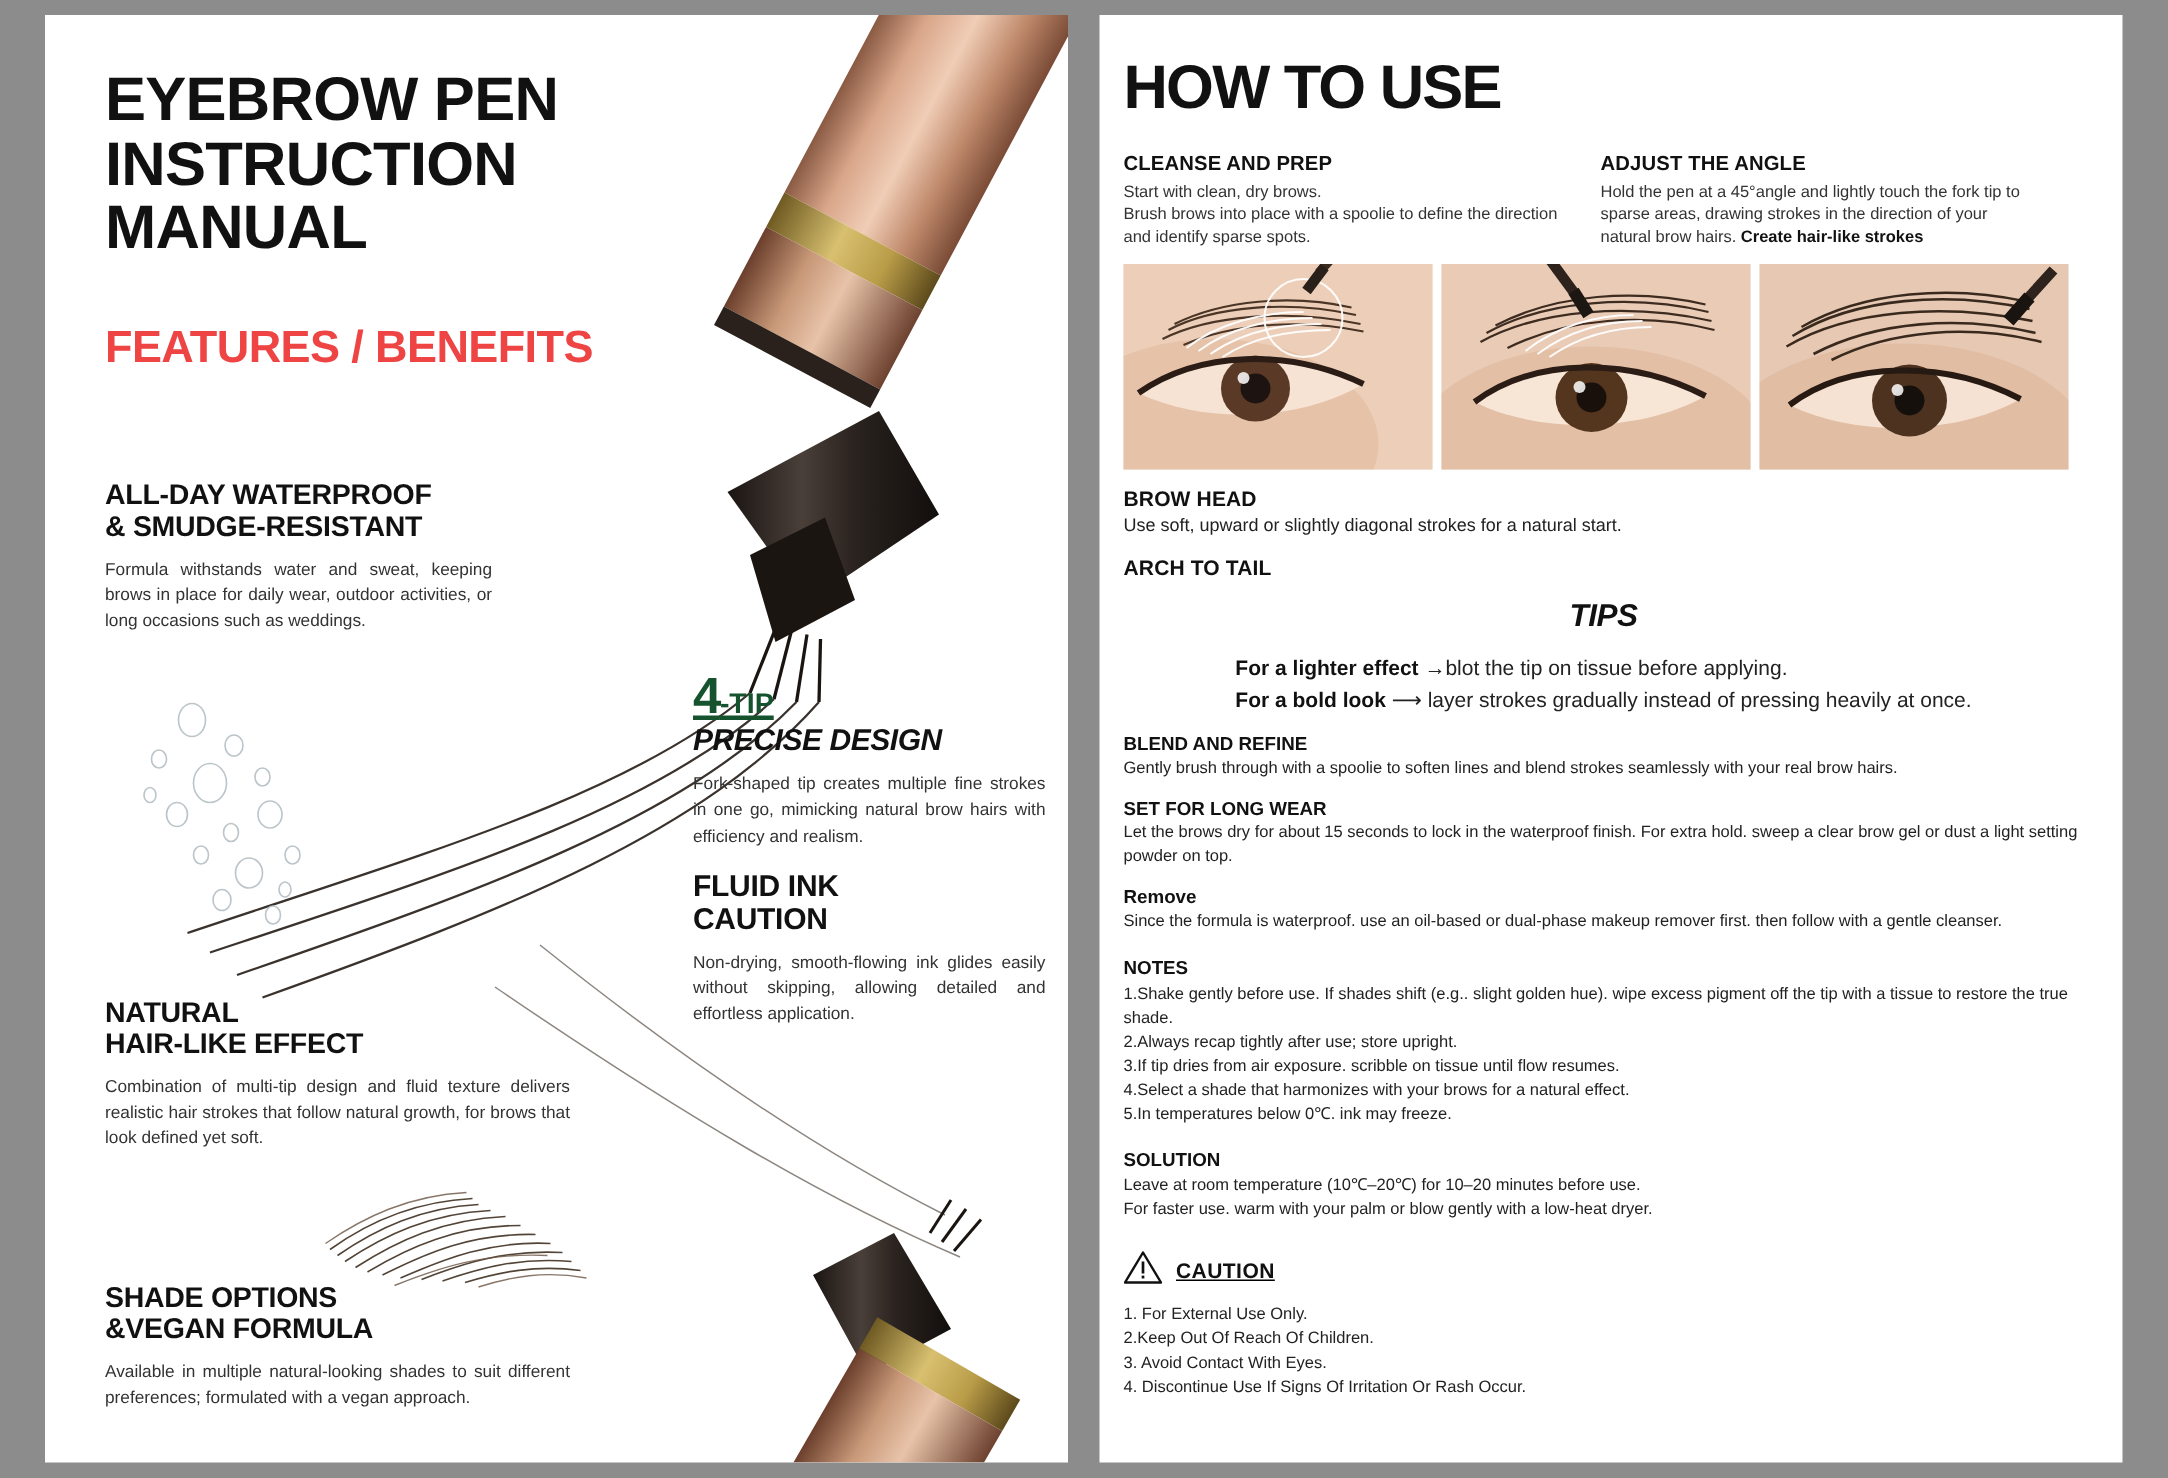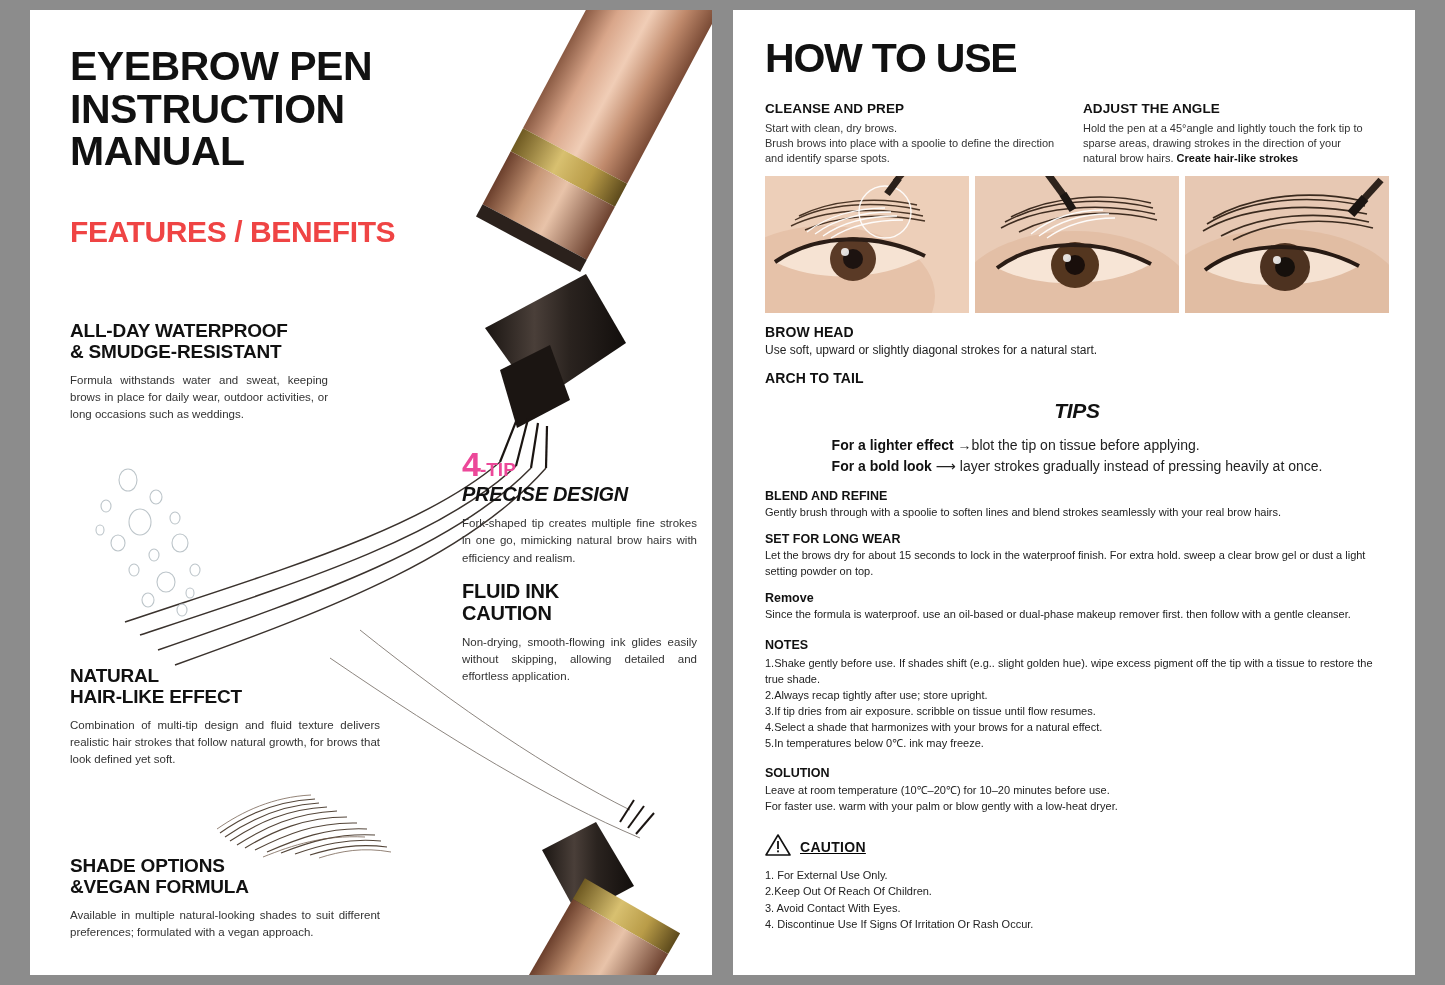--- a/index.html
+++ b/index.html
@@ -40,38 +40,39 @@
     font-size: 11.5px; color: #333; line-height: 1.5;
     margin-top: 9px; text-align: justify;
   }
 
   #blk-waterproof { left: 40px; top: 310px; width: 258px; }
   #blk-natural    { left: 40px; top: 655px; width: 310px; }
   #blk-shade      { left: 40px; top: 845px; width: 310px; }
 
   #blk-fourtip { left: 432px; top: 437px; width: 235px; }
   #blk-fourtip .big {
-    font-size: 34px; font-weight: bold; color: #ec4899; line-height: 1;
+    font-size: 34px; font-weight: bold; color: #14532d; line-height: 1;
     letter-spacing: -1px;
+    text-decoration: underline;
   }
   #blk-fourtip .big small { font-size: 19px; letter-spacing: 0; }
   #blk-fourtip .ital {
     font-size: 20px; font-style: italic; font-weight: bold;
     color: #111; margin-top: 2px; letter-spacing: -0.3px;
   }
   #blk-fluid { left: 432px; top: 570px; width: 235px; }
   #blk-fluid h3 { font-size: 20px; }
 
   
   .pen-svg { position: absolute; left: 0; top: 0; width: 682px; height: 965px; pointer-events: none; }
 
   
   #right-page {
     left: 733px; top: 10px; width: 682px; height: 965px;
-    padding: 28px 26px 0 32px;
+    padding: 28px 26px 0 16px;
   }
   .r-title {
     font-size: 41px; font-weight: bold; letter-spacing: -1.2px; color: #111;
     line-height: 1;
   }
   .two-col { display: flex; gap: 28px; margin-top: 22px; }
   .two-col .col { width: 290px; }
   .h-sm { font-size: 13.5px; font-weight: bold; color: #111; letter-spacing: 0.1px; }
   .p-sm { font-size: 11px; color: #333; line-height: 1.36; margin-top: 5px; }
   .p-sm b { color: #111; }

